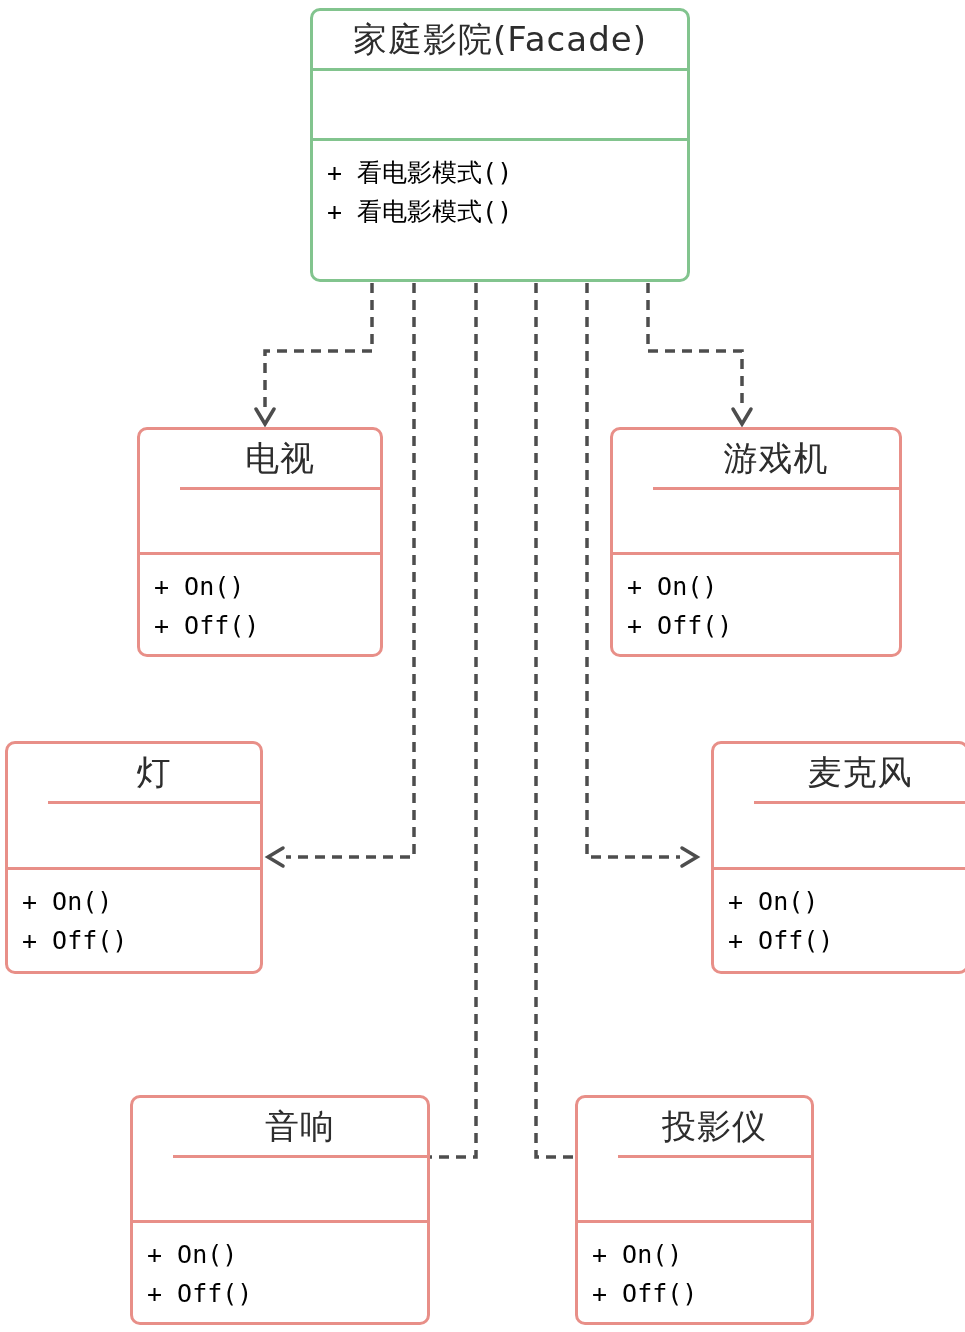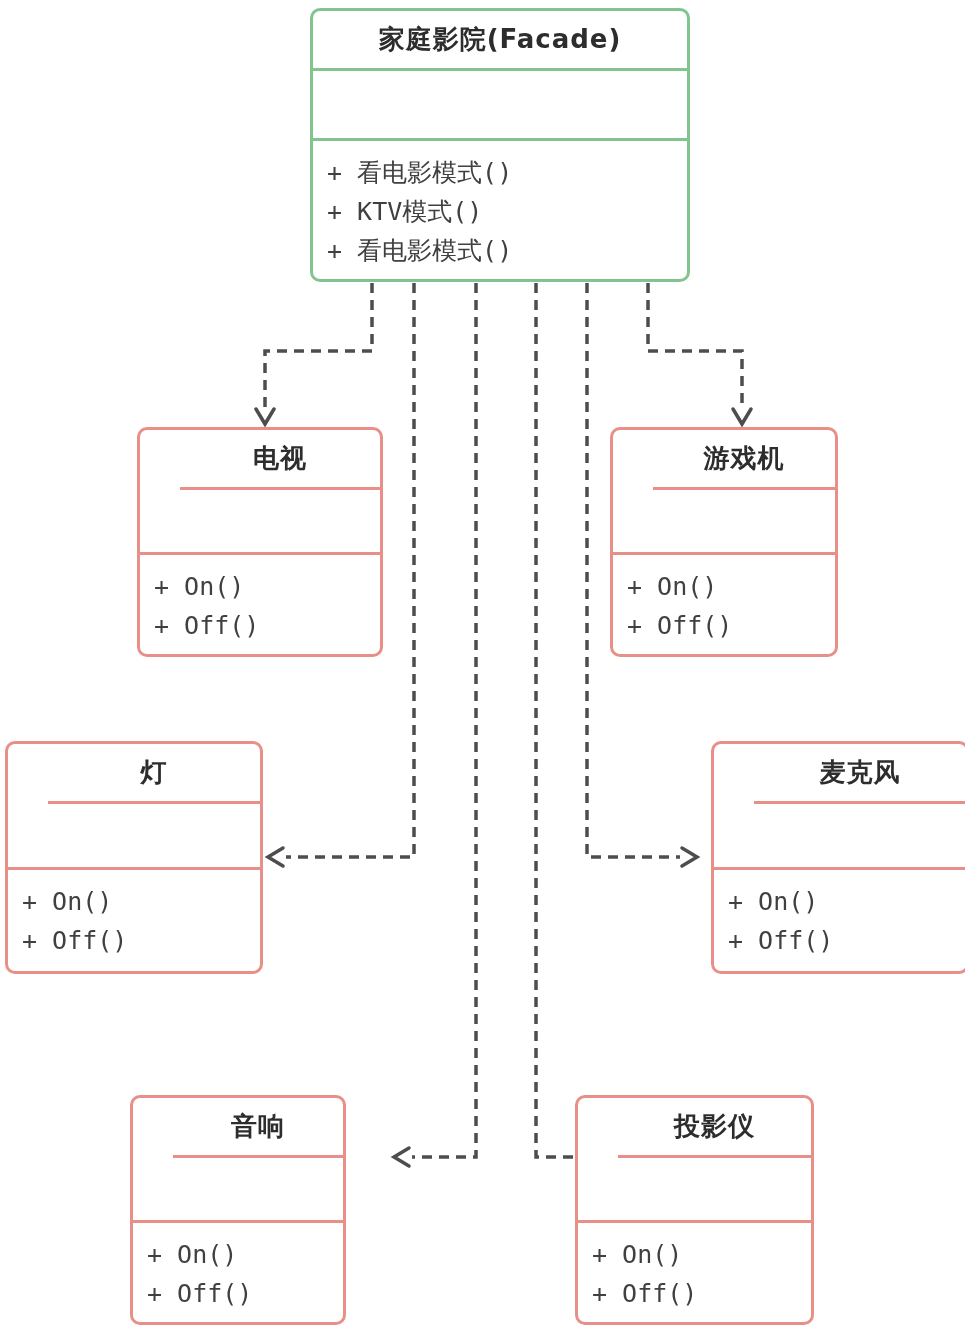--- a/index.html
+++ b/index.html
@@ -19,33 +19,33 @@
     box-sizing:border-box;
     background:#ffffff;
     border:3px solid;
     border-radius:10px;
     display:flex;flex-direction:column;
   }
   .green{border-color:#82c48e;}
   .pink{border-color:#e88f88;}
   .box-title{
     display:flex;align-items:center;justify-content:center;
-    font-weight:700;font-size:26px;letter-spacing:1px;
+    font-weight:400;font-size:34px;letter-spacing:1px;
     border-bottom:3px solid;
   }
   .green .box-title{border-color:#82c48e;}
   .pink  .box-title{border-color:#e88f88;margin-left:40px;}
   .box-attrs{border-bottom:3px solid;}
   .green .box-attrs{border-color:#82c48e;}
   .pink  .box-attrs{border-color:#e88f88;}
   .box-methods{flex:1;padding:12px 6px 0 14px;display:flex;flex-direction:column;}
   .method{
     font-family:"DejaVu Sans Mono","Liberation Mono",monospace;
     font-size:25px;line-height:39px;
-    white-space:pre;color:#404040;font-weight:500;
+    white-space:pre;color:#000000;font-weight:500;
   }
 </style>
 </head>
 <body>
 
 <div id="canvas">
 
   <svg class="connectors" width="965" height="1332" viewBox="0 0 965 1332">
 
     <path class="dash" d="M372 283 L372 351 L265 351 L265 407"></path>
@@ -65,35 +65,34 @@
 
     <path class="dash" d="M536 283 L536 1157 L590 1157"></path>
     <polyline class="head" points="592,1148 607,1157 592,1166"></polyline>
   </svg>
 
   <div class="box green" style="left:310px;top:8px;width:380px;height:274px">
     <div class="box-title" style="height:57px">家庭影院(Facade)</div>
     <div class="box-attrs" style="height:67px"></div>
     <div class="box-methods">
       <div class="method">+ 看电影模式()</div>
-      <div class="method">+ KTV模式()</div>
       <div class="method">+ 看电影模式()</div>
     </div>
   </div>
 
   <div class="box pink" style="left:137px;top:427px;width:246px;height:230px">
     <div class="box-title" style="height:57px">电视</div>
     <div class="box-attrs" style="height:62px"></div>
     <div class="box-methods">
       <div class="method">+ On()</div>
       <div class="method">+ Off()</div>
     </div>
   </div>
 
-  <div class="box pink" style="left:610px;top:427px;width:228px;height:230px">
+  <div class="box pink" style="left:610px;top:427px;width:292px;height:230px">
     <div class="box-title" style="height:57px">游戏机</div>
     <div class="box-attrs" style="height:62px"></div>
     <div class="box-methods">
       <div class="method">+ On()</div>
       <div class="method">+ Off()</div>
     </div>
   </div>
 
   <div class="box pink" style="left:5px;top:741px;width:258px;height:233px">
     <div class="box-title" style="height:57px">灯</div>
@@ -106,21 +105,21 @@
 
   <div class="box pink" style="left:711px;top:741px;width:258px;height:233px">
     <div class="box-title" style="height:57px">麦克风</div>
     <div class="box-attrs" style="height:63px"></div>
     <div class="box-methods">
       <div class="method">+ On()</div>
       <div class="method">+ Off()</div>
     </div>
   </div>
 
-  <div class="box pink" style="left:130px;top:1095px;width:216px;height:230px">
+  <div class="box pink" style="left:130px;top:1095px;width:300px;height:230px">
     <div class="box-title" style="height:57px">音响</div>
     <div class="box-attrs" style="height:62px"></div>
     <div class="box-methods">
       <div class="method">+ On()</div>
       <div class="method">+ Off()</div>
     </div>
   </div>
 
   <div class="box pink" style="left:575px;top:1095px;width:239px;height:230px">
     <div class="box-title" style="height:57px">投影仪</div>

